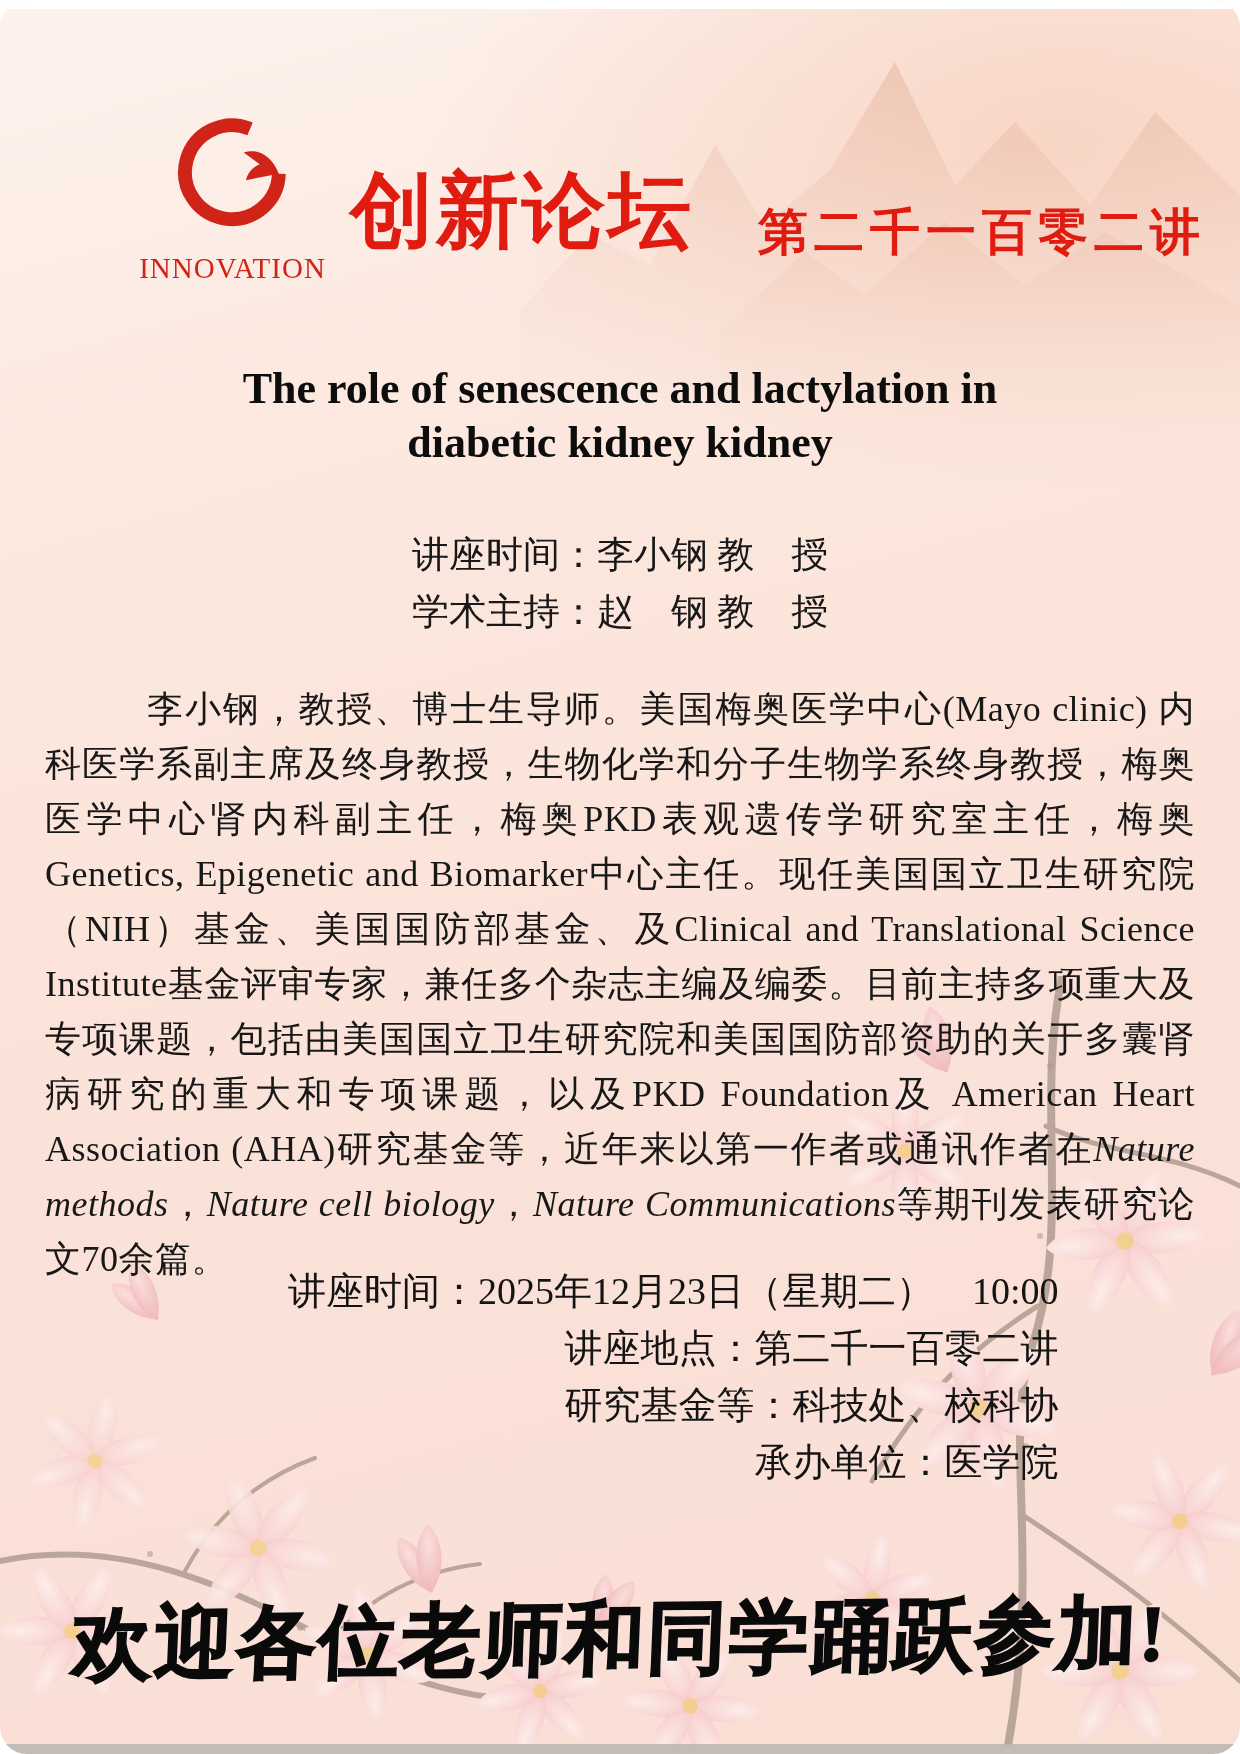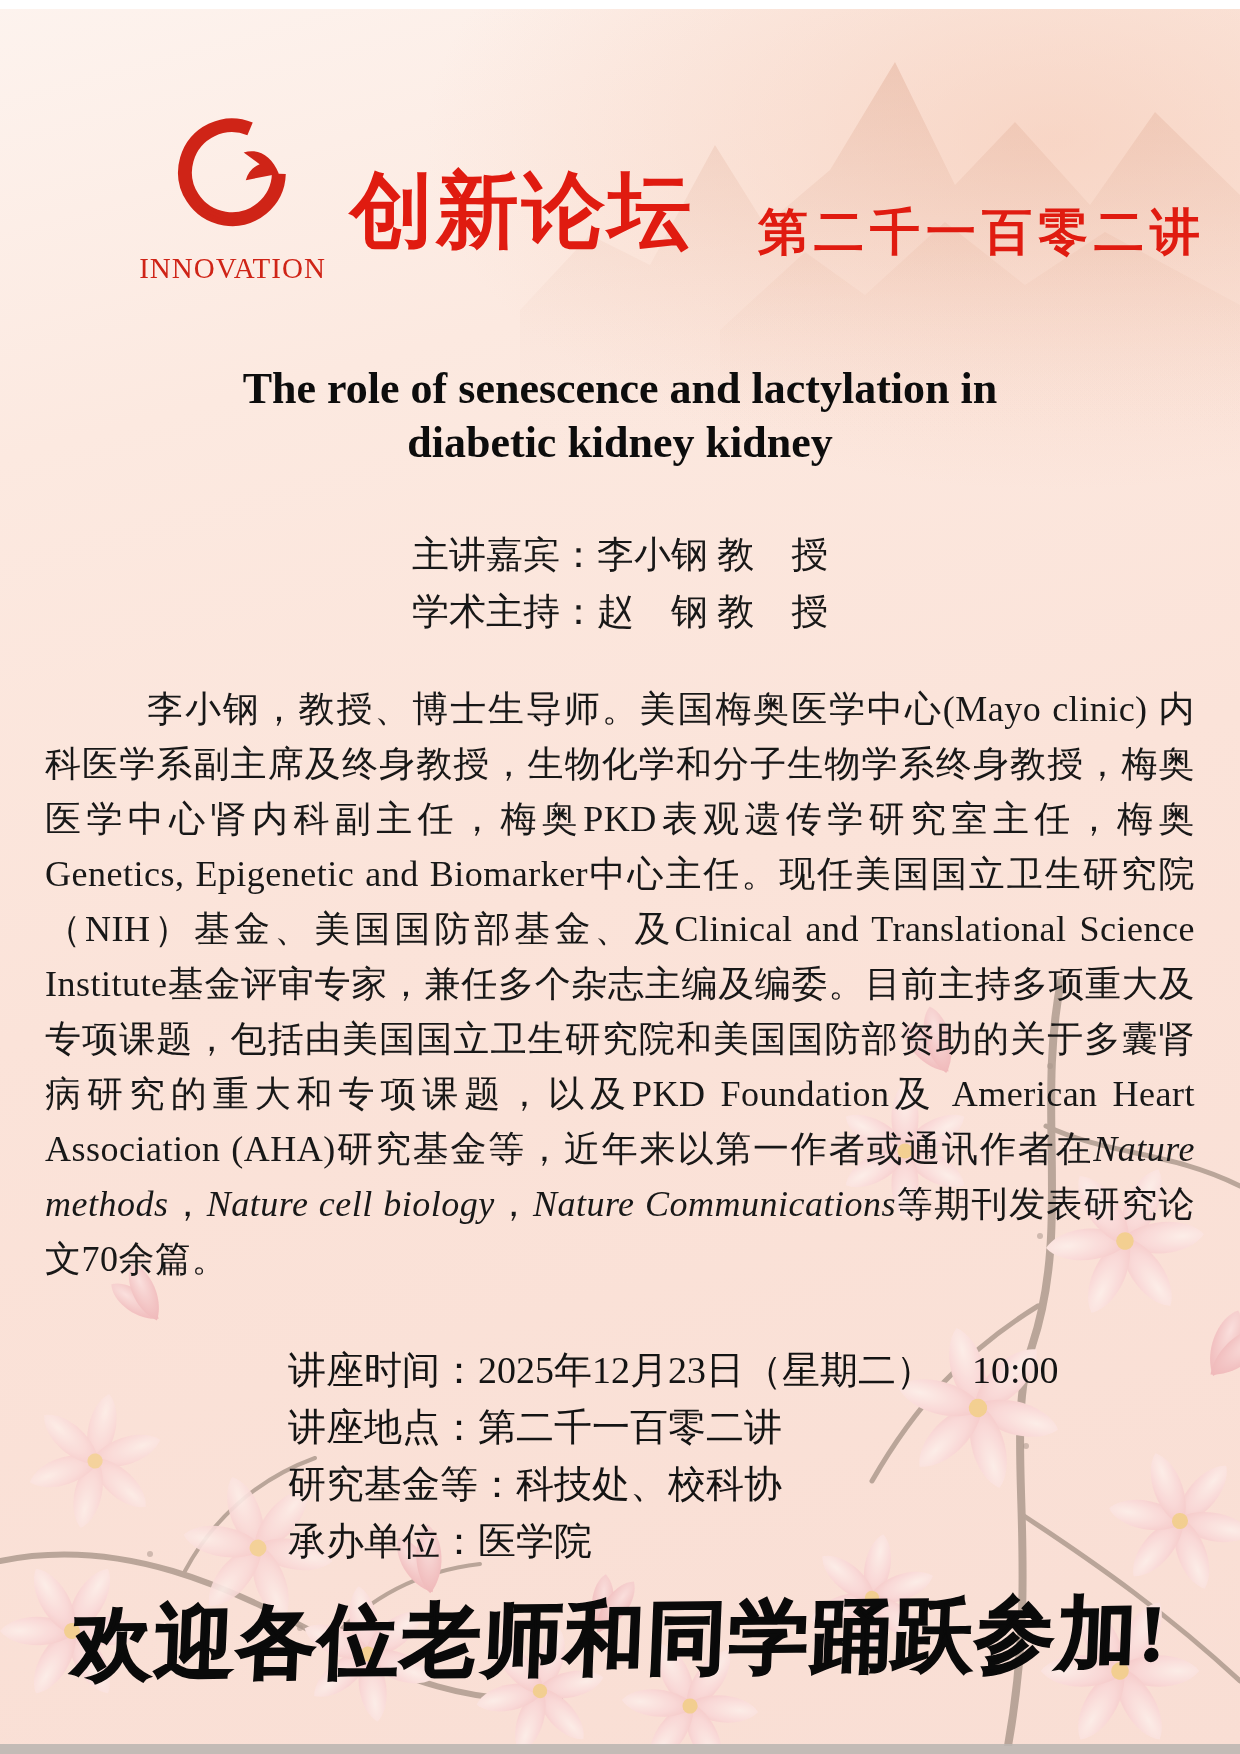--- a/index.html
+++ b/index.html
@@ -5,20 +5,21 @@
   html,body{margin:0;padding:0;background:#fff;}
   .poster{
     position:relative;
     width:1240px;height:1754px;
     overflow:hidden;
     background:
       radial-gradient(900px 500px at 85% 8%, rgba(244,197,175,.55), rgba(244,197,175,0) 70%),
       linear-gradient(165deg,#fdf3ee 0%,#fce9e0 22%,#fbe3d9 50%,#f9ded4 100%);
     font-family:"Liberation Serif","DejaVu Serif",serif;
     color:#151515;
+    border-radius:27px;
   }
   .bg{position:absolute;pointer-events:none;}
   .bg-mountains{top:0;right:0;width:720px;height:470px;}
   .bg-flowers{left:0;bottom:8px;width:1240px;height:770px;}
   .edge-top{position:absolute;top:0;left:0;right:0;height:9px;background:#ffffff;}
   .edge-bottom{position:absolute;bottom:0;left:0;right:0;height:10px;background:#bcb7b2;opacity:.9;}
 
   .logo{position:absolute;left:125px;top:110px;width:215px;text-align:center;z-index:2;}
   .logo svg{width:128px;height:136px;display:block;margin:0 auto;}
   .logo-text{font-size:29px;color:#cf2417;letter-spacing:1px;margin-top:6px;font-weight:normal;}
@@ -42,22 +43,22 @@
   .people{position:absolute;left:0;right:0;top:526px;z-index:2;text-align:center;
     font-size:37px;line-height:57px;color:#181818;}
 
   .bio{
     position:absolute;left:33px;right:33px;top:670px;z-index:2;margin:12px;
     font-size:36px;line-height:55px;text-align:justify;text-indent:102px;
     letter-spacing:.5px;color:#181818;
   }
   .bio i{font-style:italic;}
 
-  .details{position:absolute;left:288px;top:1342px;z-index:2;
-    font-size:38px;line-height:57px;color:#141414;}
+  .details{position:absolute;left:288px;top:1263px;z-index:2;
+    font-size:38px;line-height:57px;color:#141414;text-align:right;}
 
   .welcome{
     position:absolute;left:0;right:0;top:1586px;z-index:2;text-align:center;
     font-size:80px;font-weight:900;color:#0a0a0a;
     transform:skewX(-3deg) rotate(-0.6deg);
     -webkit-text-stroke:1.5px #0a0a0a;
     letter-spacing:2px;
   }
 </style>
 </head>
@@ -153,21 +154,21 @@
     </svg>
     <div class="logo-text">INNOVATION</div>
   </div>
 
   <div class="forum-title">创新论坛</div>
   <div class="lecture-no">第二千一百零二讲</div>
 
   <h1 class="en-title"><span>The role of senescence and lactylation in</span><br><span>diabetic kidney kidney</span></h1>
 
   <div class="people">
-    <div>主讲嘉宾：李小钢 教　授</div>
+    <div>讲座时间：李小钢 教　授</div>
     <div>学术主持：赵　钢 教　授</div>
   </div>
 
   <p class="bio"><span>李小钢，教授、博士生导师。美国梅奥医学中心(Mayo clinic) 内科医学系副主席及终身教授，生物化学和分子生物学系终身教授，梅奥医学中心肾内科副主任，梅奥PKD表观遗传学研究室主任，梅奥Genetics, Epigenetic and Biomarker中心主任。现任美国国立卫生研究院（NIH）基金、美国国防部基金、及Clinical and Translational Science Institute基金评审专家，兼任多个杂志主编及编委。目前主持多项重大及专项课题，包括由美国国立卫生研究院和美国国防部资助的关于多囊肾病研究的重大和专项课题，以及PKD Foundation及 American Heart Association (AHA)研究基金等，近年来以第一作者或通讯作者在</span><i>Nature methods</i><span>，</span><i>Nature cell biology</i><span>，</span><i>Nature Communications</i><span>等期刊发表研究论文70余篇。</span></p>
 
   <div class="details">
     <div>讲座时间：2025年12月23日（星期二）　10:00</div>
     <div>讲座地点：第二千一百零二讲</div>
     <div>研究基金等：科技处、校科协</div>
     <div>承办单位：医学院</div>

